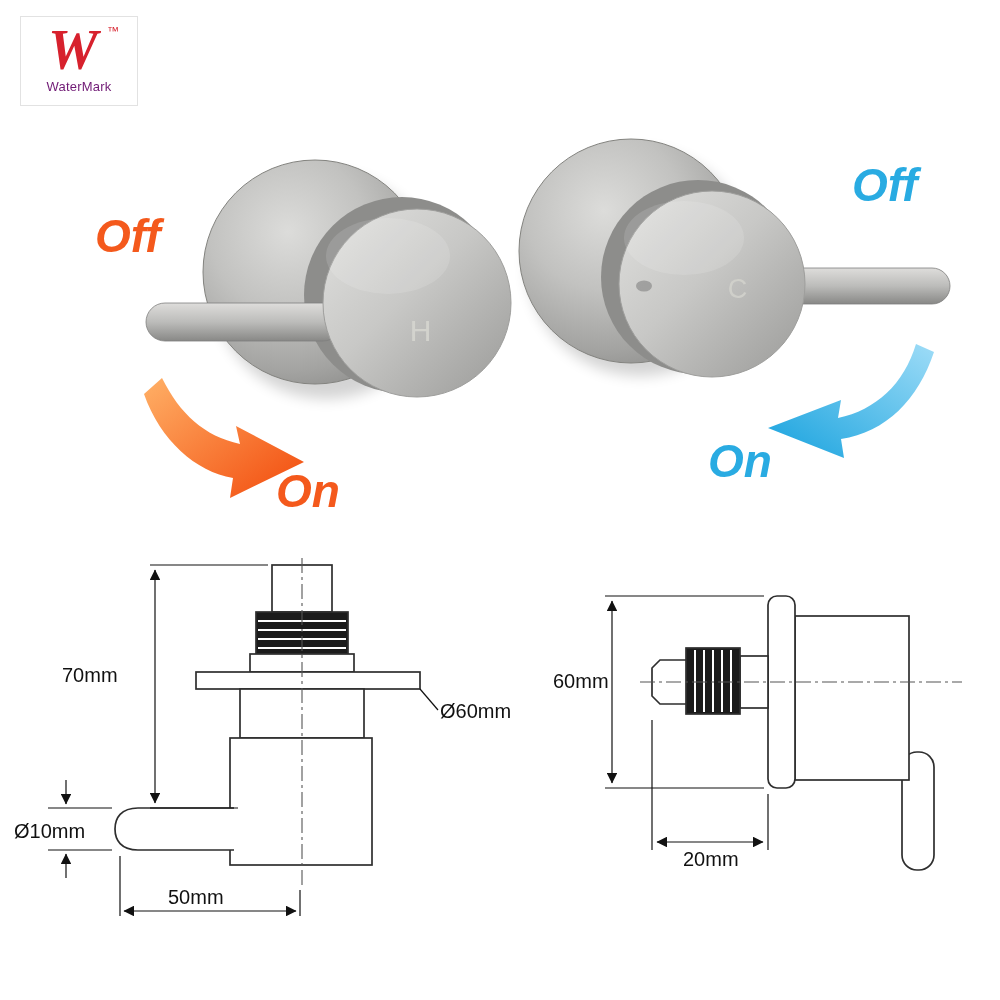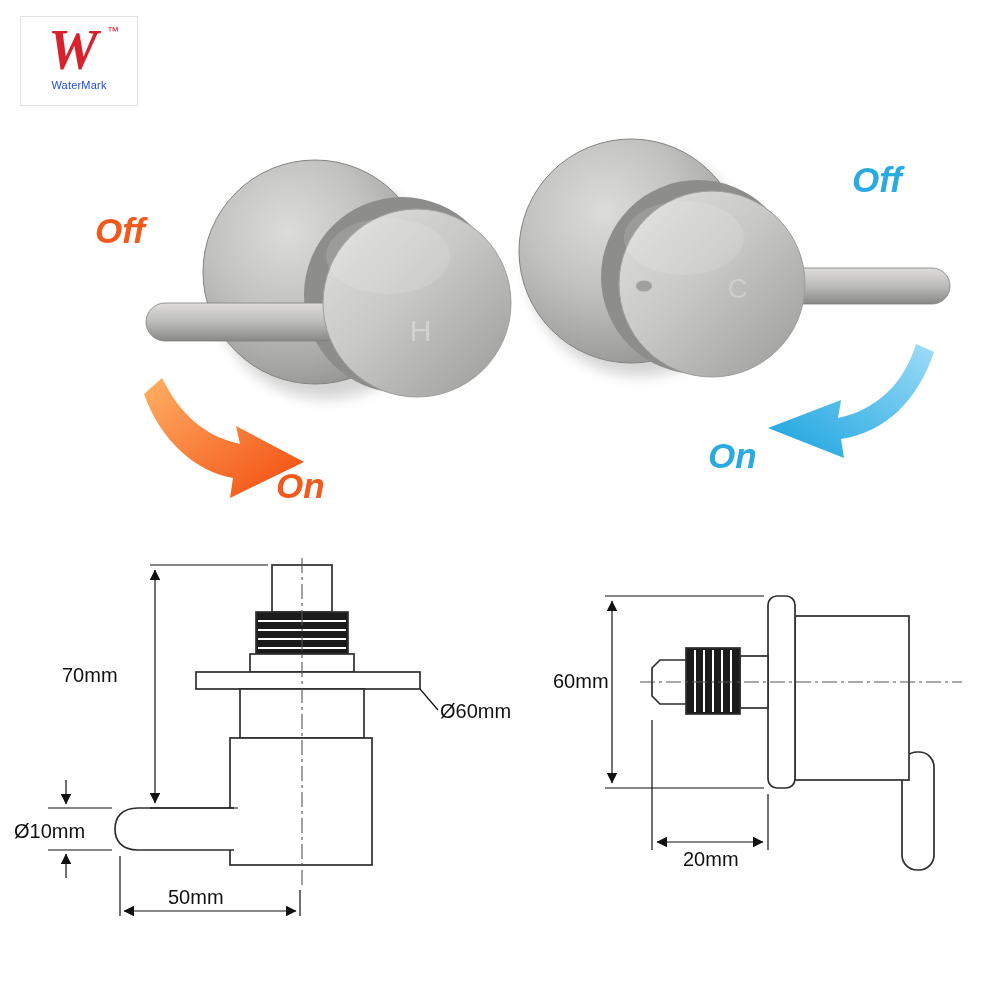--- a/index.html
+++ b/index.html
@@ -1,26 +1,26 @@
 <!DOCTYPE html>
 <html><head>
 <meta charset="utf-8">
 <style>
   html,body{margin:0;padding:0;background:#fff;}
   .stage{position:relative;width:1000px;height:1000px;background:#fff;overflow:hidden;
          font-family:"Liberation Sans",sans-serif;}
   .abs{position:absolute;left:0;}
   .photo{top:0;}
   .draw{top:520px;}
-  .lbl{position:absolute;font-style:italic;font-weight:bold;font-size:35px;line-height:1;white-space:nowrap;}
+  .lbl{position:absolute;font-style:italic;font-weight:bold;font-size:46px;line-height:1;white-space:nowrap;}
   .hot{color:#f4591c;}
   .cold{color:#29abe2;}
   .wm{position:absolute;left:20px;top:16px;width:118px;height:90px;border:1px solid #e2e2e2;
       background:#fff;text-align:center;box-sizing:border-box;padding-top:2px;}
-  .wm-name{font-size:11px;color:#1d4ed8;margin-top:-4px;letter-spacing:0.2px;}
+  .wm-name{font-size:13px;color:#701a75;margin-top:-4px;letter-spacing:0.2px;}
   .dim{font-family:"Liberation Sans",sans-serif;font-size:20px;fill:#111;}
   .etch{font-family:"Liberation Sans",sans-serif;letter-spacing:1px;}
 </style>
 </head>
 <body>
 
 <div class="stage">
 
   <div class="wm">
     <svg width="116" height="60" viewBox="0 0 116 60">

